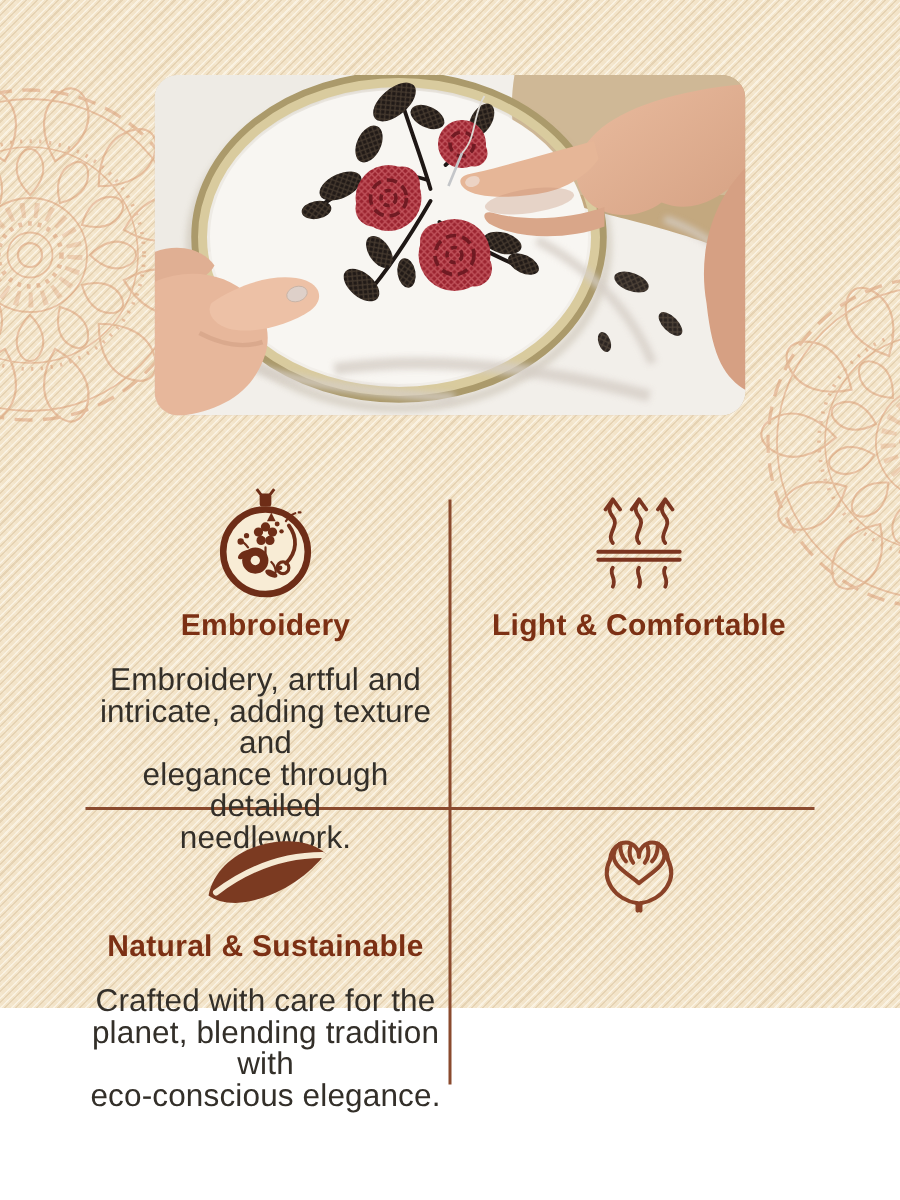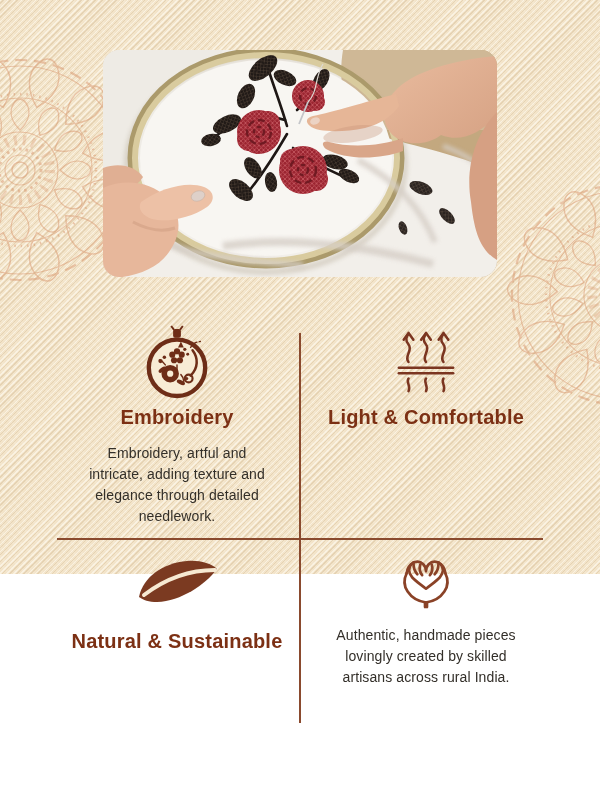--- a/index.html
+++ b/index.html
@@ -1,21 +1,21 @@
 <!DOCTYPE html>
 <html><head>
 <meta charset="utf-8">
 <style>
   html,body{margin:0;padding:0;}
   body{
     width:600px;height:800px;overflow:hidden;position:relative;
     font-family:"Liberation Sans",sans-serif;
   }
   .canvas{
-    position:absolute;inset:0;width:600px;height:574px;
+    position:absolute;inset:0;width:600px;height:672px;
     background-color:#f3e4c9;
     background-image:
       repeating-linear-gradient(135deg,
         rgba(255,252,244,.55) 0 1px,
         rgba(226,205,170,0) 1px 2px,
         rgba(203,176,135,.34) 2px 3px,
         rgba(247,236,214,0) 3px 5px),
       repeating-linear-gradient(45deg,
         rgba(255,255,255,.10) 0 2px,
         rgba(0,0,0,0) 2px 6px);
@@ -37,23 +37,23 @@
   .f-tr{left:306px;top:320px;align-items:center;}
   .f-bl{left:57px;top:548px;}
   .f-br{left:306px;top:548px;}
   .icon-wrap{display:flex;align-items:center;justify-content:center;}
   .row1 .icon-wrap{height:84px;}
   .row2 .icon-wrap{height:64px;}
   .f-title{
     font-weight:700;font-size:20px;line-height:26px;
     color:#7c3014;letter-spacing:.2px;
   }
-  .row2 .f-title{margin-top:16px;}
+  .row2 .f-title{margin-top:6px;}
   .f-desc{
-    margin-top:13px;font-size:14px;line-height:21px;
+    margin-top:13px;font-size:21px;line-height:21px;
     color:#332f29;white-space:pre-line;letter-spacing:.1px;
   }
 </style>
 </head>
 <body>
 
 <svg width="0" height="0" style="position:absolute" aria-hidden="true">
   <defs>
     <g id="mandala" fill="none" stroke="#d9976f" stroke-width="1.4">
       <circle r="8" stroke-width="1.5"></circle>
@@ -287,38 +287,38 @@
   </div>
 
   <div class="feature row2 f-bl">
     <div class="icon-wrap">
       <svg width="84" height="50" viewBox="0 0 84 50">
         <path d="M4,42 C8,22 28,8 52,6 C64,5 76,8 82,14 C70,30 46,46 22,47 C14,47 8,45 4,42 Z" fill="#7b3a21"></path>
         <path d="M9,40 C30,24 54,15 80,15" fill="none" stroke="#f6e9d2" stroke-width="4" stroke-linecap="round"></path>
       </svg>
     </div>
     <div class="f-title">Natural &amp; Sustainable</div>
+    <div class="f-desc">Crafted with care for the
+planet, blending tradition with
+eco-conscious elegance.</div>
   </div>
 
   <div class="feature row2 f-br">
     <div class="icon-wrap">
       <svg width="58" height="58" viewBox="0 0 60 60">
         <g stroke="#8a4227" stroke-width="2.8" fill="none" stroke-linecap="round" stroke-linejoin="round">
           <path d="M30,21 C30,15 25.5,11 21,11 C16,11 12.5,15 12.5,20 C12.5,27 20,31 30,39 C40,31 47.5,27 47.5,20 C47.5,15 44,11 39,11 C34.5,11 30,15 30,21 Z"></path>
           <path d="M10,23 C7,29 7,36 11,42 C15,48 22,52 29,53"></path>
           <path d="M10,23 C10.5,18 13,14 17,12"></path>
           <path d="M17,12 C17,17 18,21 21,24"></path>
           <path d="M24,14 C23,18 23.5,22 26,25"></path>
           <path d="M29,53 L29,58"></path>
           <path d="M50,23 C53,29 53,36 49,42 C45,48 38,52 31,53"></path>
           <path d="M50,23 C49.5,18 47,14 43,12"></path>
           <path d="M43,12 C43,17 42,21 39,24"></path>
           <path d="M36,14 C37,18 36.5,22 34,25"></path>
           <path d="M31,53 L31,58"></path>
         </g>
       </svg>
     </div>
-    <div class="f-desc">Authentic, handmade pieces
-lovingly created by skilled
-artisans across rural India.</div>
   </div>
 
 </div>
 
 </body></html>

